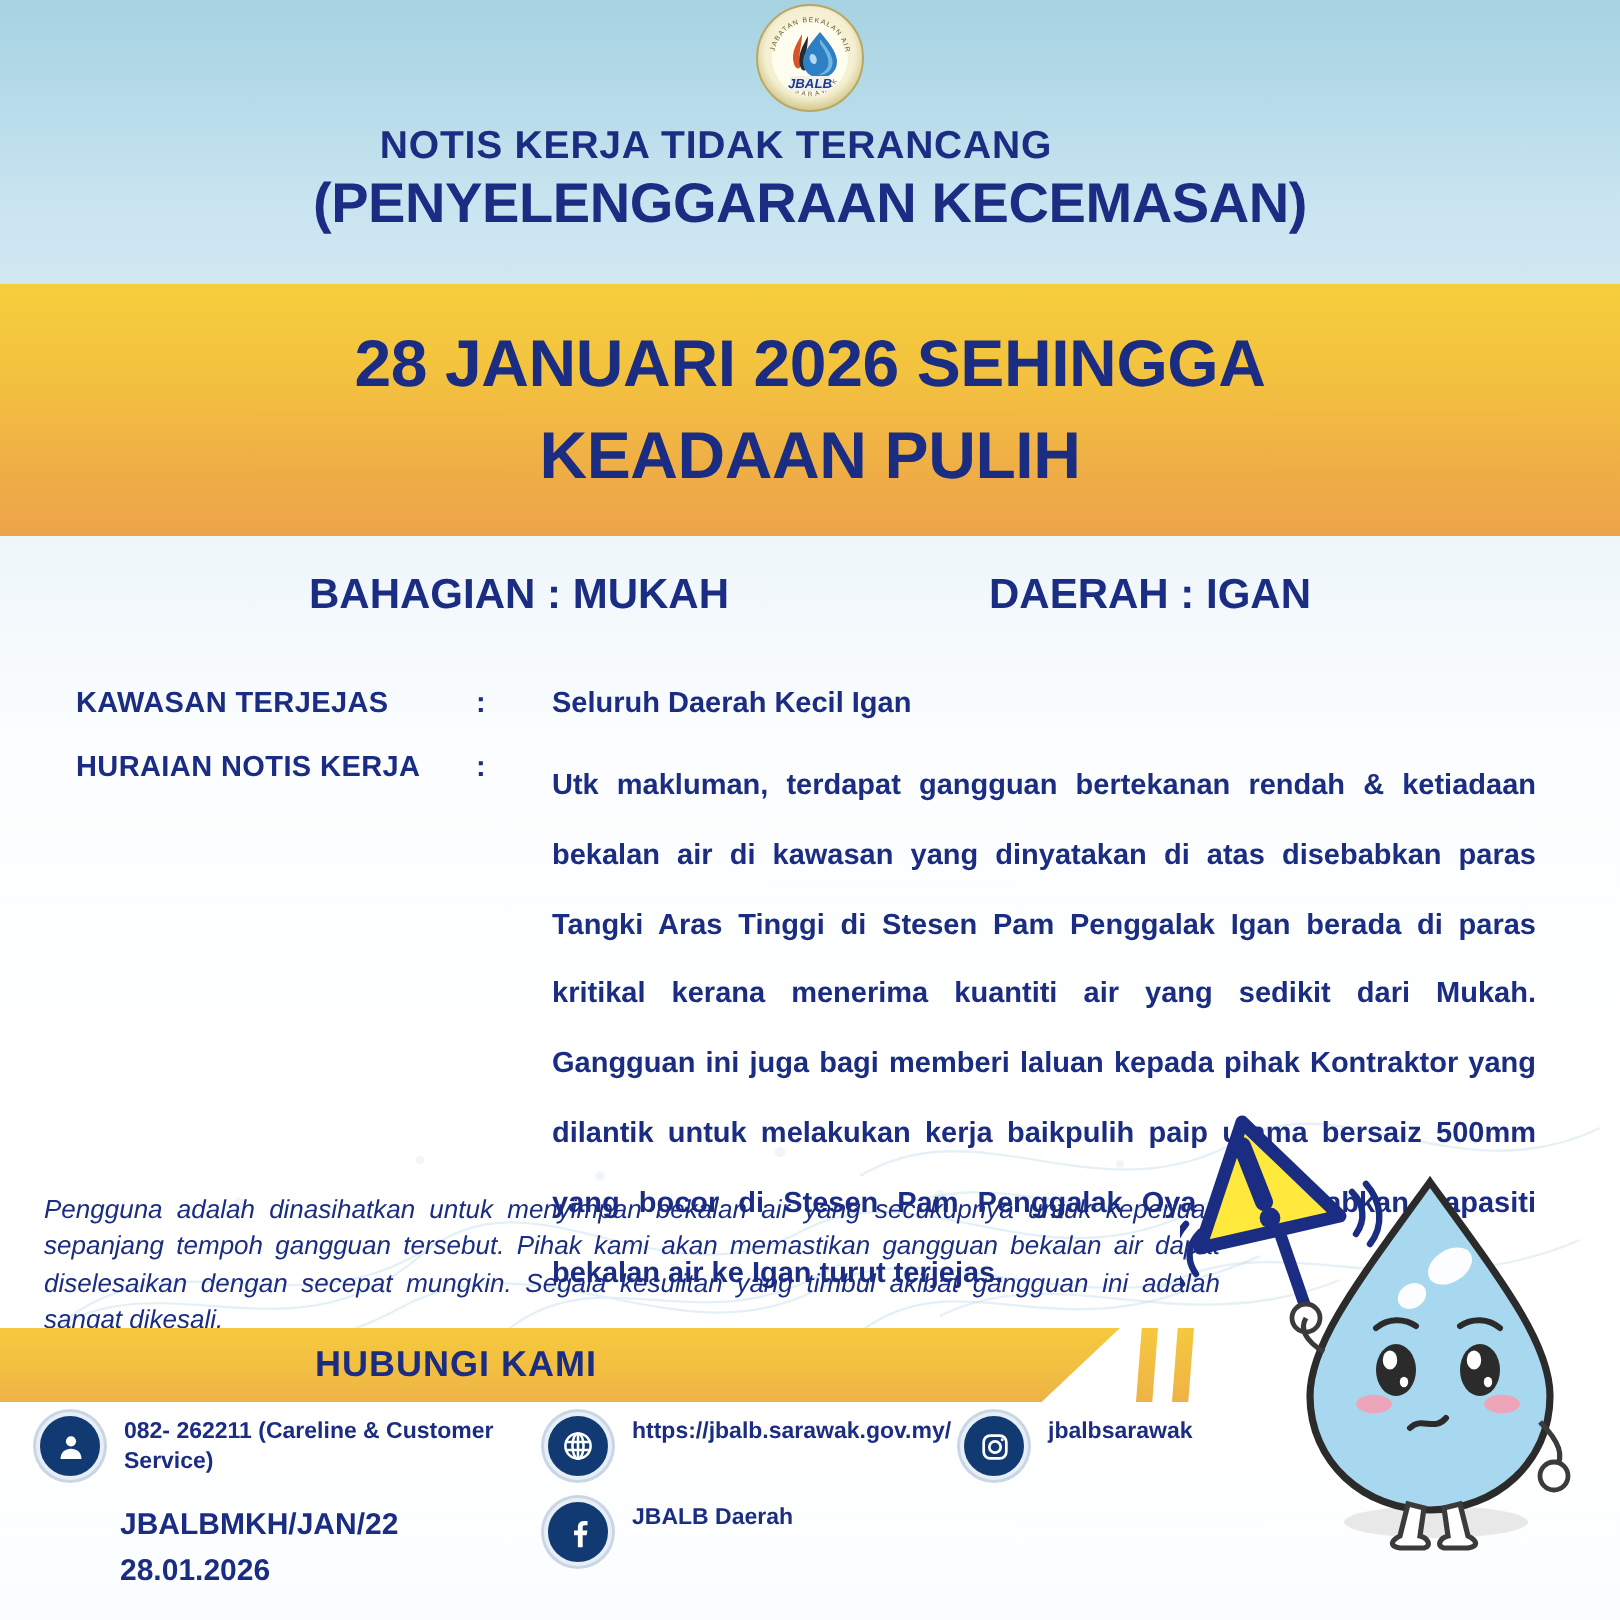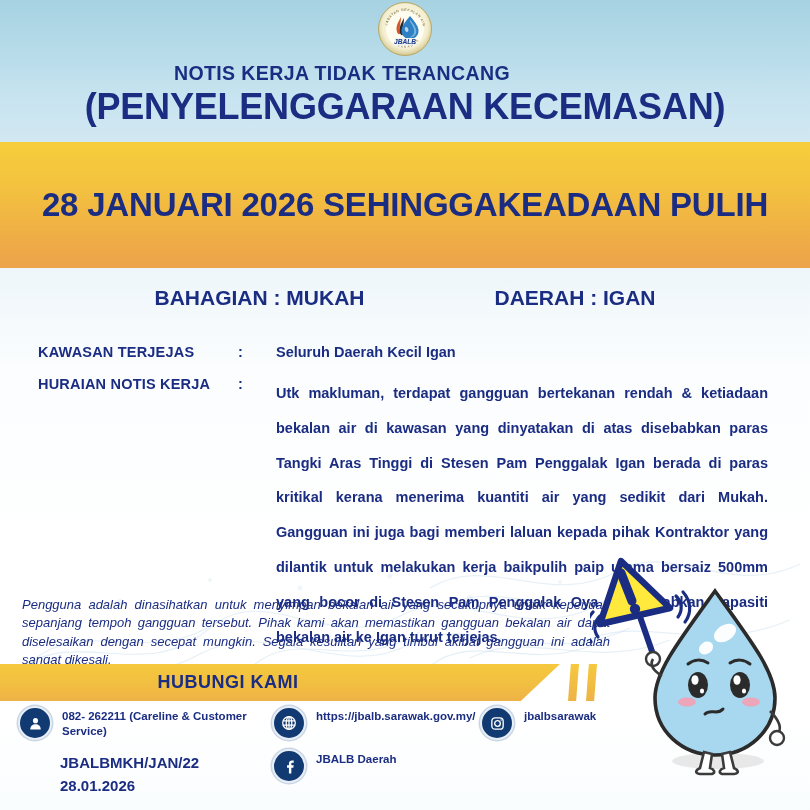--- a/index.html
+++ b/index.html
@@ -53,43 +53,44 @@
   .header-line1 {
     position: absolute;
     left: 0;
     top: 62px;
     width: 684px;
     text-align: center;
     font-size: 19.5px;
     font-weight: bold;
     letter-spacing: 0.4px;
     color: #1b2d82;
+    padding-left: 16px;
   }
   .header-line2 {
     position: absolute;
     left: 0;
     top: 86px;
     width: 810px;
     text-align: center;
-    font-size: 36px;
+    font-size: 28px;
     font-weight: bold;
     letter-spacing: -0.2px;
     color: #1b2d82;
   }
 
   
   .date-banner {
     position: absolute;
     left: 0;
     top: 142px;
     width: 810px;
     height: 126px;
     background: linear-gradient(to bottom, #f6ce3c 0%, #f3c23f 35%, #efac46 78%, #eca34b 100%);
     display: flex;
-    flex-direction: row;
+    flex-direction: column;
     align-items: center;
     justify-content: center;
   }
   .date-line {
     font-size: 33px;
     font-weight: bold;
     color: #1b2d82;
     letter-spacing: -0.2px;
     line-height: 1.38;
   }

